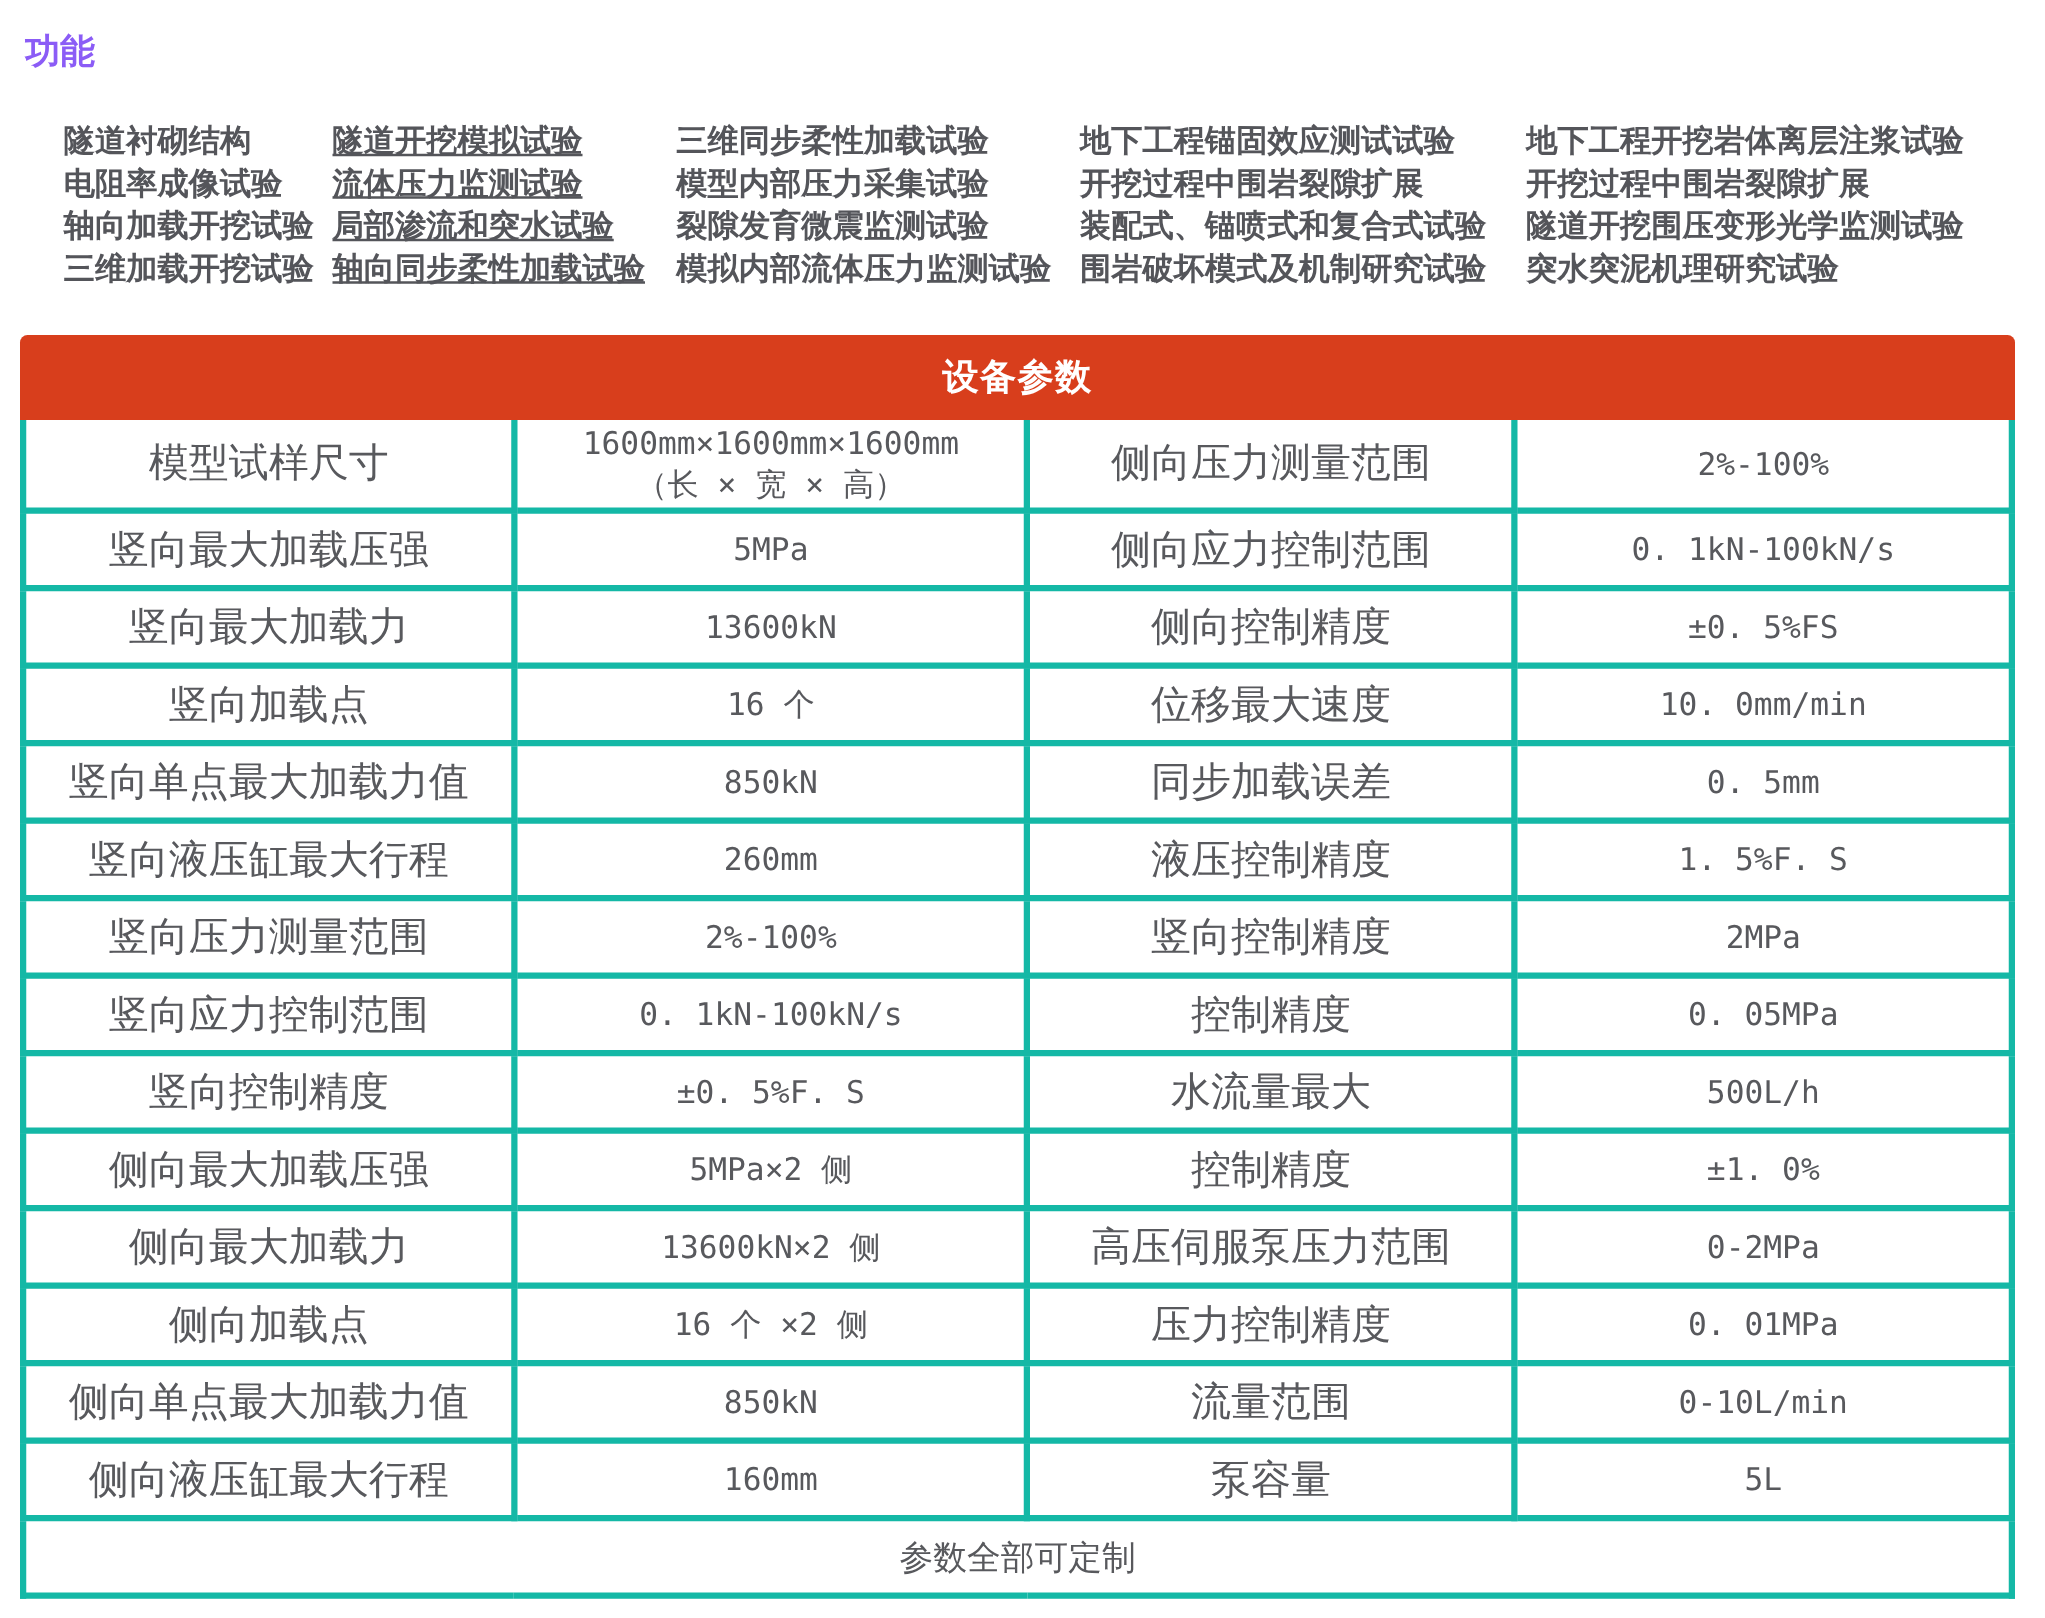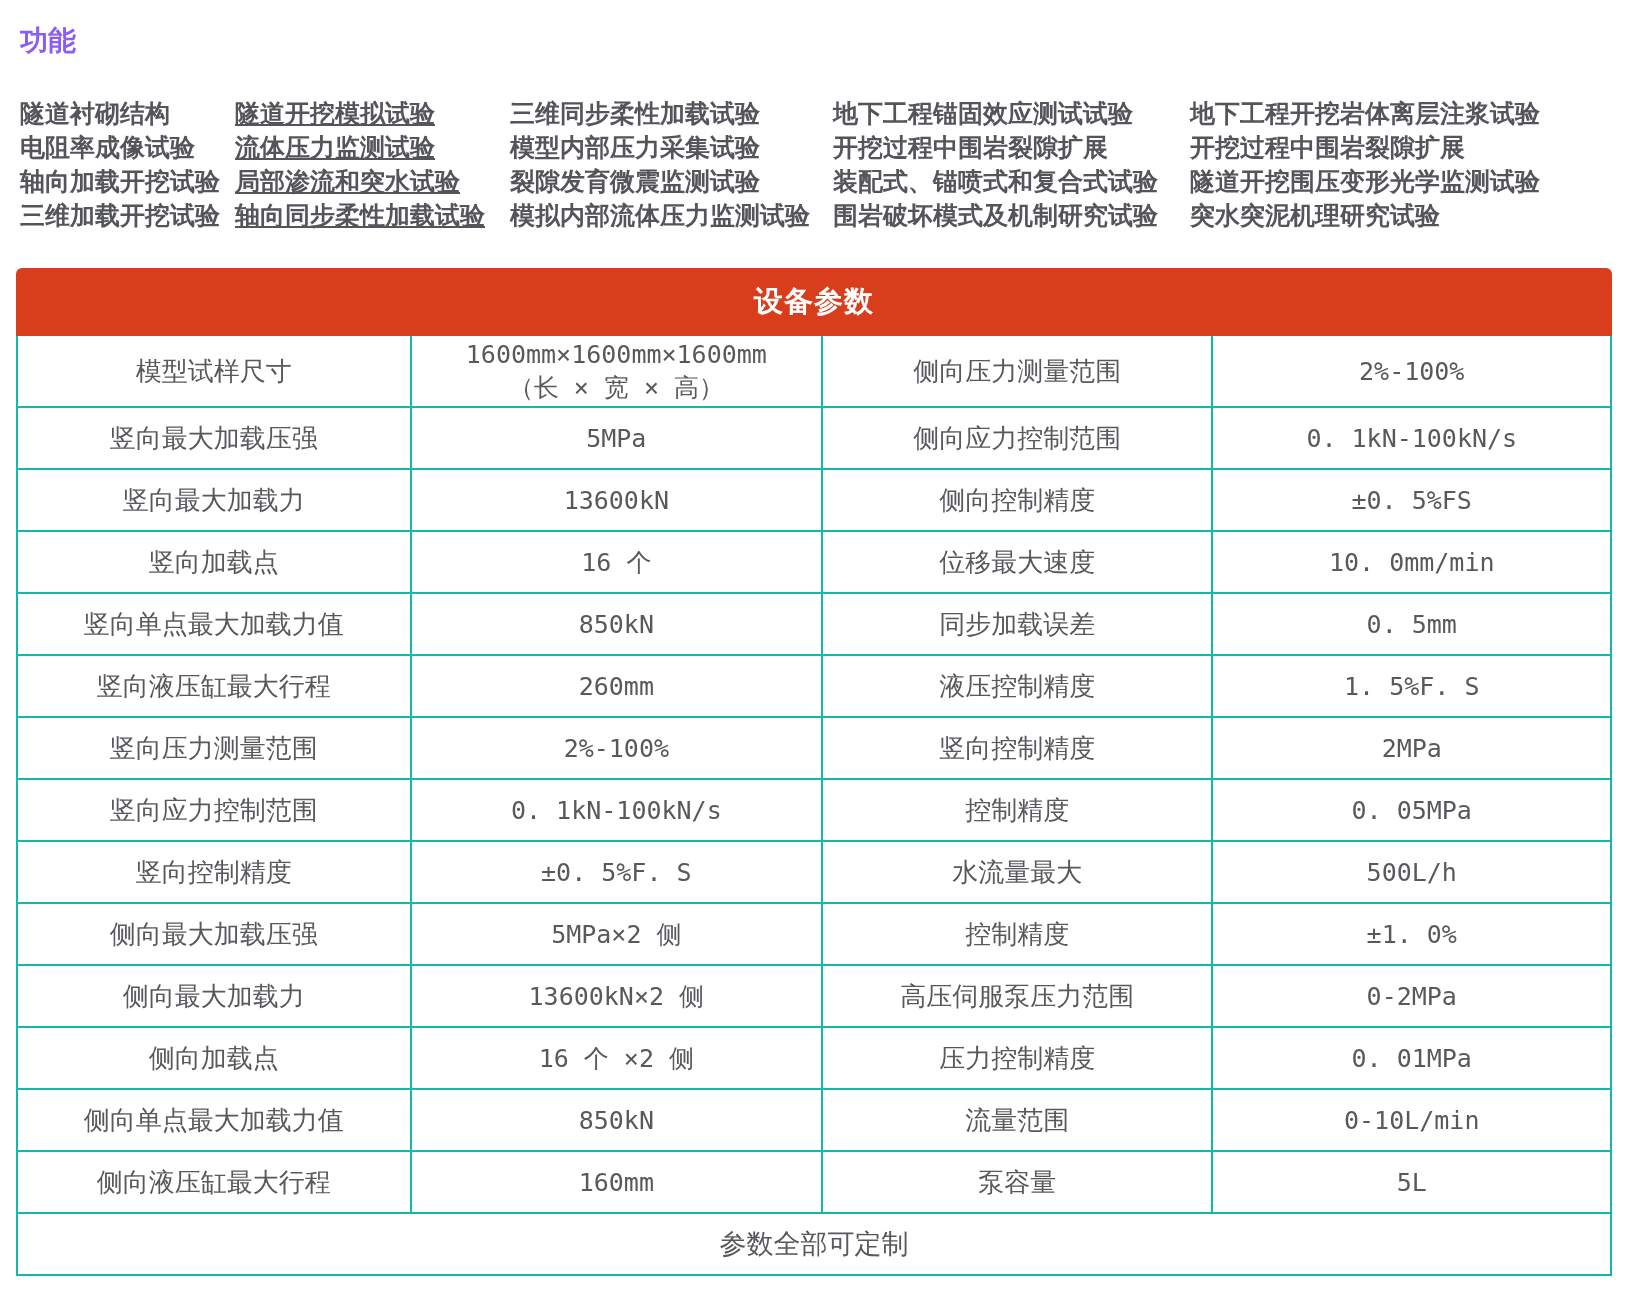--- a/index.html
+++ b/index.html
@@ -20,49 +20,49 @@
     display:flex;flex-direction:row;
     color:#54555A;font-weight:bold;
     font-size:25px;line-height:34px;
   }
   .func-col{flex:0 0 auto;}
   .func-col:nth-child(1){width:215px;}
   .func-col:nth-child(2){width:275px;text-decoration:underline;}
   .func-col:nth-child(3){width:323px;}
   .func-col:nth-child(4){width:357px;}
   .func-col:nth-child(5){flex:1 1 auto;}
-  .func-item{white-space:nowrap;}
+  .func-item{white-space:nowrap;margin-left:31px;}
   .table-card{
     position:absolute;left:16px;top:268px;width:1596px;
   }
   .table-header{
     height:68px;
     background:#D83E1C;
     border-radius:6px 6px 0 0;
     display:flex;align-items:center;justify-content:center;
     color:#ffffff;font-size:29px;font-weight:bold;
     letter-spacing:1px;
   }
   table.spec-table{
     width:100%;
     border-collapse:collapse;
     table-layout:fixed;
   }
   table.spec-table td{
-    border:2px solid #14b8a6;
+    border:5px solid #14b8a6;
     text-align:center;vertical-align:middle;
     color:#58595D;
     height:62px;
     padding:2px 8px;
     box-sizing:border-box;
   }
   table.spec-table tr.row-first td{height:70px;}
   table.spec-table tbody:first-of-type tr:first-child td{border-top:none;}
   td.cell-label{
-    font-size:26px;
+    font-size:32px;
     font-family:"Liberation Sans","DejaVu Sans",sans-serif;
   }
   td.cell-value{
     font-size:25px;
     font-family:"DejaVu Sans Mono","Liberation Mono","DejaVu Sans",monospace;
     white-space:pre-line;
     line-height:33px;
   }
   td.cell-footer{
     font-size:27px;

